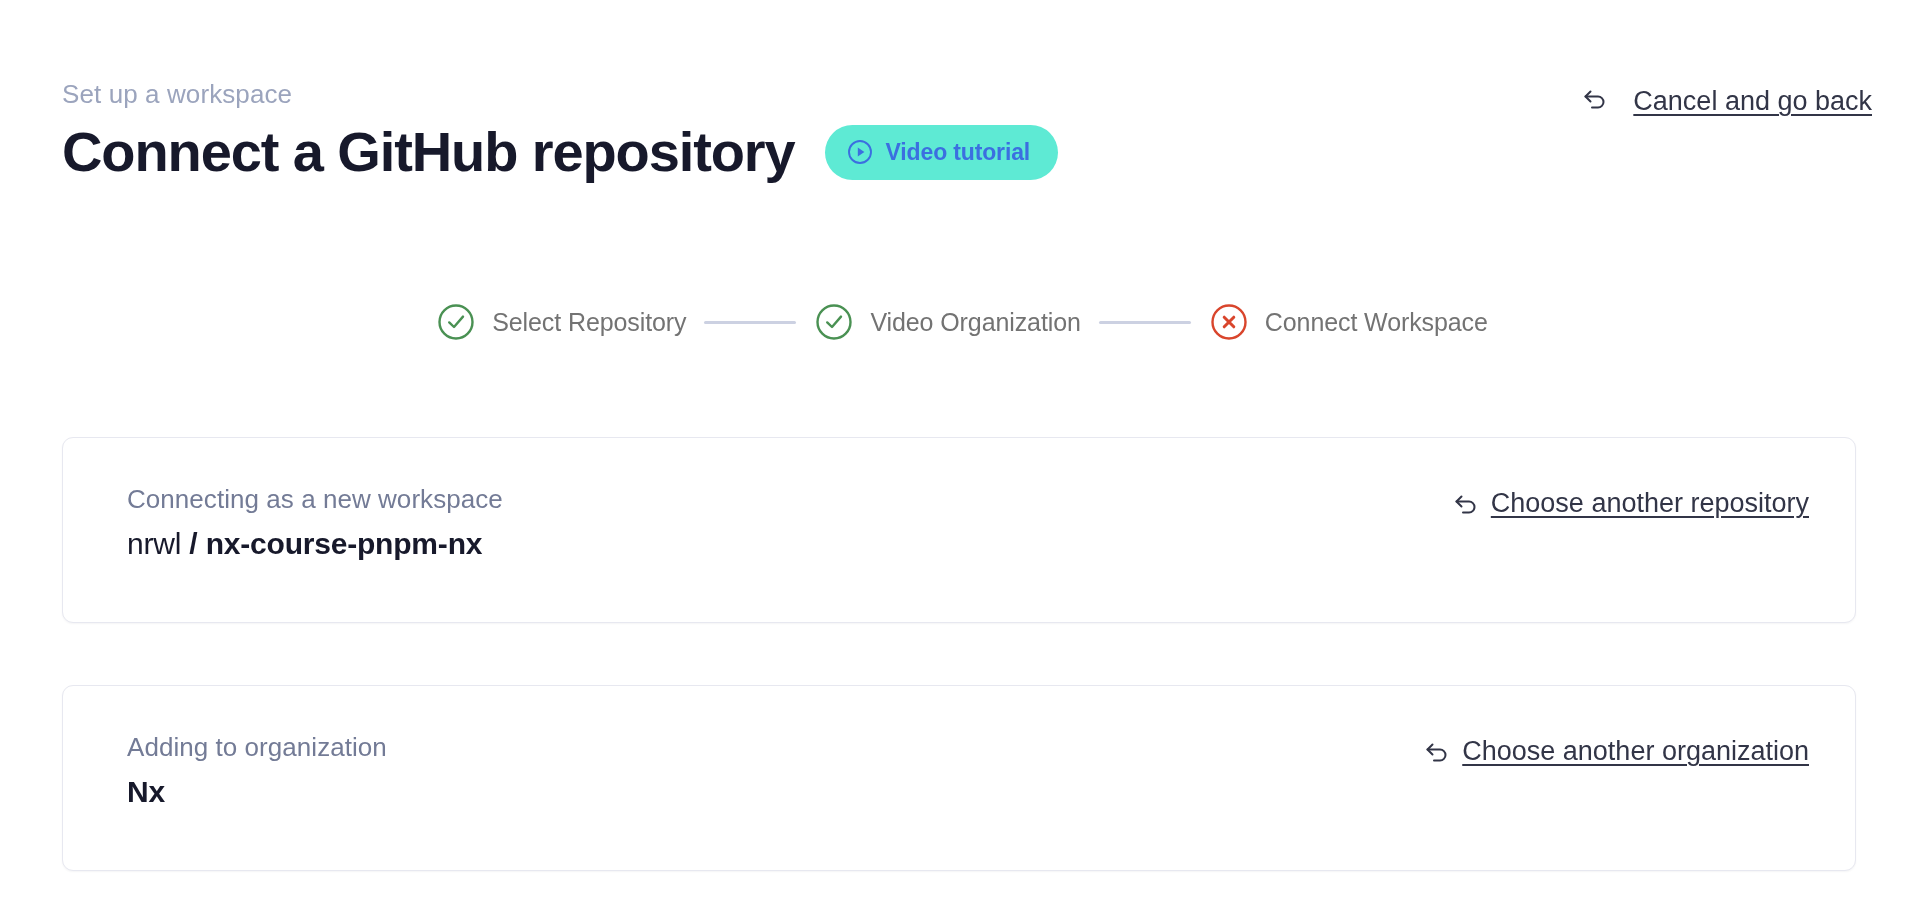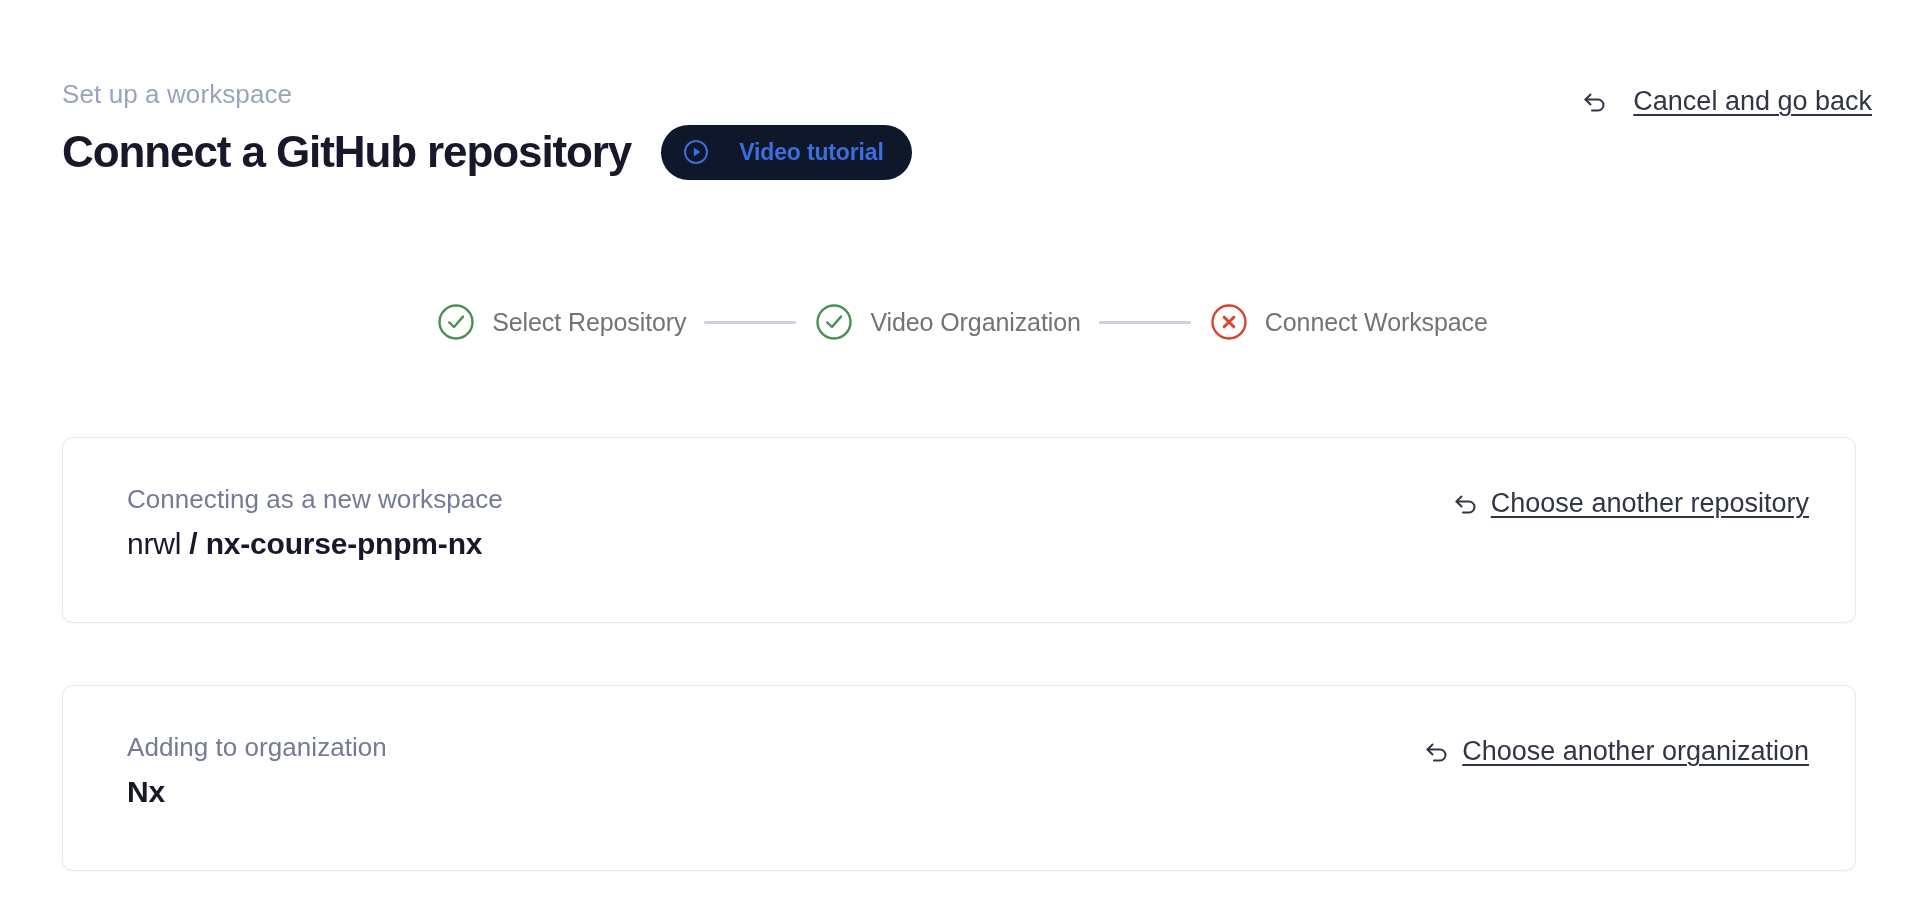--- a/index.html
+++ b/index.html
@@ -38,55 +38,54 @@
   }
 
   .title-row {
     display: flex;
     align-items: center;
     gap: 30px;
     margin-top: 11px;
   }
 
   .page-title {
-    font-size: 44px;
+    font-size: 56px;
     line-height: 62px;
     font-weight: 700;
     color: #17192b;
     letter-spacing: -1.1px;
     white-space: nowrap;
   }
 
   
   .video-pill {
     display: inline-flex;
     align-items: center;
-    gap: 30px;
-    background: #0f172a;
+    gap: 13px;
+    background: #5eead4;
     border-radius: 999px;
     padding: 14px 28px 14px 22px;
     cursor: pointer;
     border: none;
   }
   .video-pill .label {
     font-size: 23px;
     font-weight: 700;
     color: #3b6fe0;
     letter-spacing: -0.15px;
     white-space: nowrap;
   }
   .play-icon { display: block; width: 26px; height: 26px; flex: 0 0 26px; }
 
   
   .cancel-link {
     position: absolute;
     right: 52px;
     top: 84px;
     display: inline-flex;
-    align-items: center;
     gap: 24px;
     cursor: pointer;
     text-decoration: none;
   }
   .cancel-link .label {
     font-size: 27px;
     line-height: 34px;
     color: #323547;
     text-decoration: underline;
     text-underline-offset: 4px;

